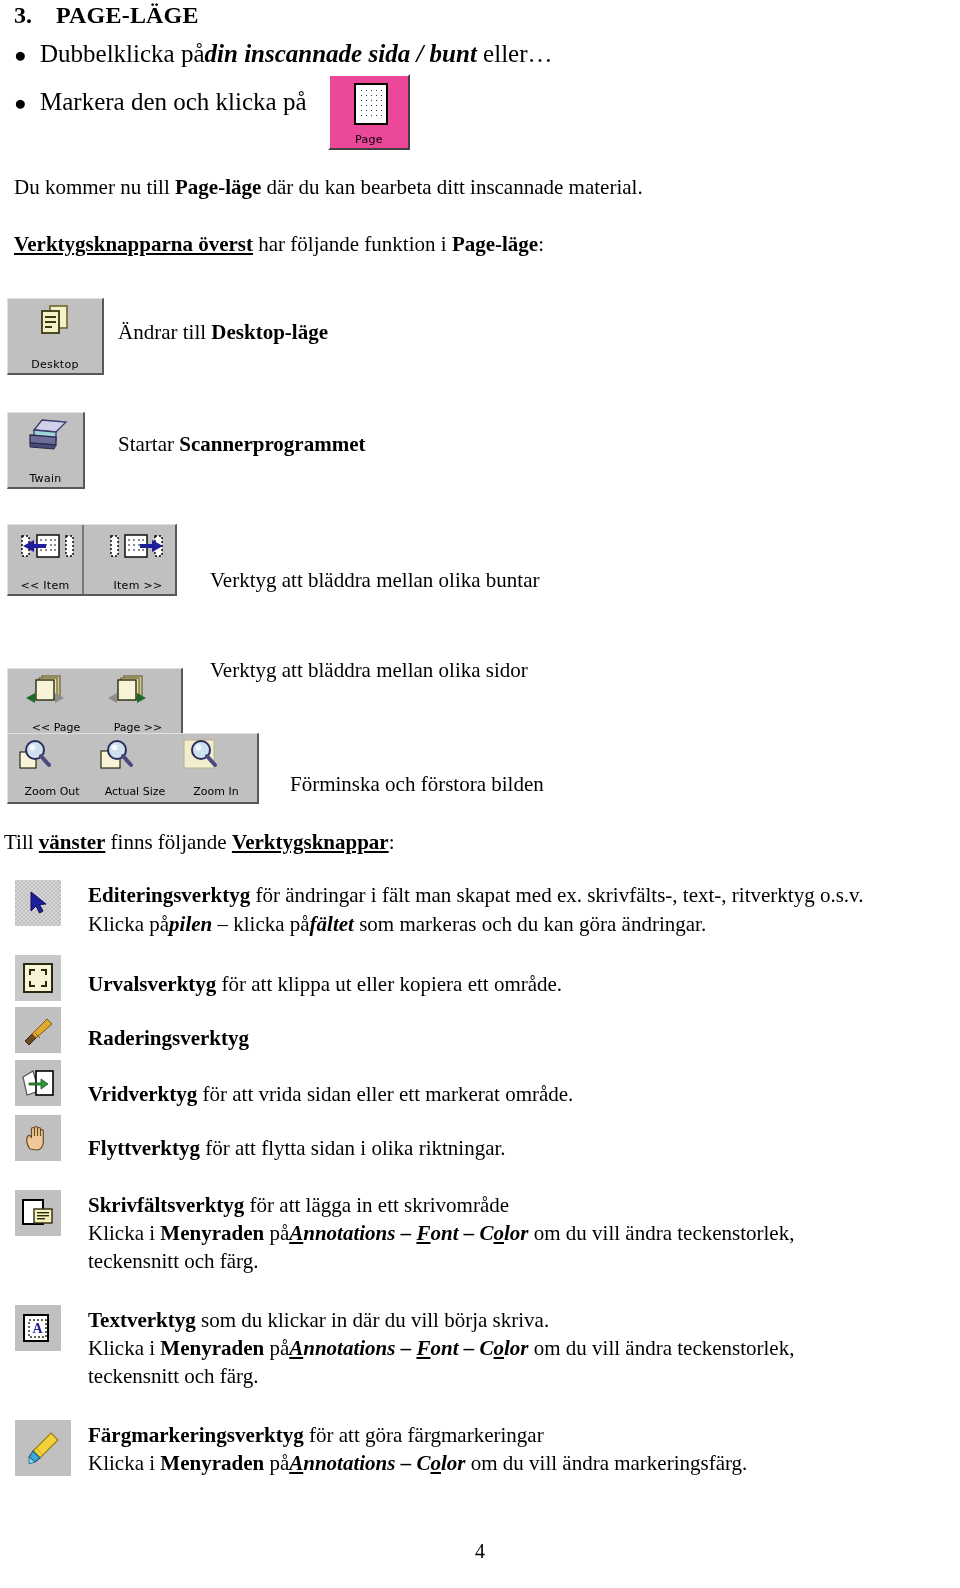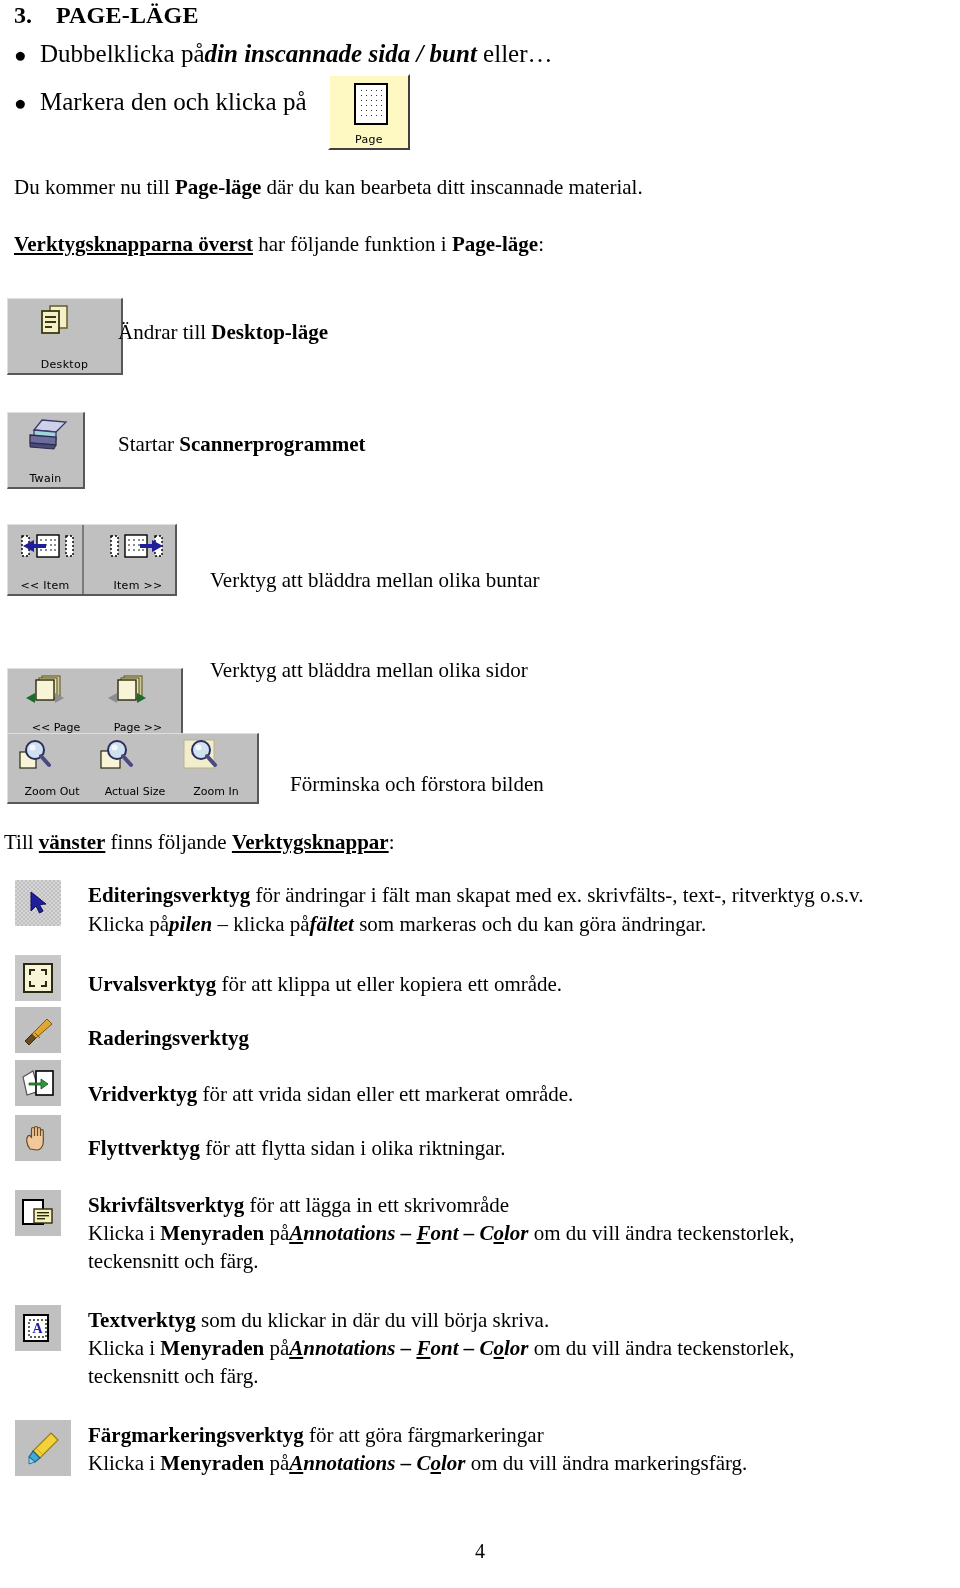--- a/index.html
+++ b/index.html
@@ -46,21 +46,21 @@
     font-size: 21px;
     line-height: 1;
   }
   .bullet-text { font-size: 25px; }
 
   
   .para { position: absolute; font-size: 21px; }
 
   
   .winbtn {
-    background: #fef9c3;
+    background: #ec4899;
     border-top: 2px solid #ffffff;
     border-left: 2px solid #ffffff;
     border-right: 2px solid #404040;
     border-bottom: 2px solid #404040;
     box-sizing: border-box;
     position: relative;
   }
   .winbar {
     background: #c0c0c0;
     border-top: 1px solid #dfdfdf;
@@ -149,21 +149,21 @@
   </div>
 
   <div class="para" style="left:14px; top:175px;">
     <span>Du kommer nu till </span><span class="b">Page-läge</span><span> där du kan bearbeta ditt inscannade material.</span>
   </div>
 
   <div class="para" style="left:14px; top:232px;">
     <span class="b u">Verktygsknapparna överst</span><span> har följande funktion i </span><span class="b">Page-läge</span><span>:</span>
   </div>
 
-  <div class="winbar" style="position:absolute; left:7px; top:298px; width:116px; height:77px;">
+  <div class="winbar" style="position:absolute; left:7px; top:298px; width:97px; height:77px;">
     <svg viewBox="0 0 40 34" width="40" height="34" style="position:absolute;left:28px;top:5px;">
       <rect x="14" y="2" width="17" height="22" fill="#f5f0c8" stroke="#6b6330" stroke-width="1.6"></rect>
       <rect x="6" y="7" width="17" height="22" fill="#f5f0c8" stroke="#3a3a10" stroke-width="1.8"></rect>
       <rect x="9" y="12" width="11" height="2" fill="#3a3a10"></rect>
       <rect x="9" y="17" width="11" height="2" fill="#3a3a10"></rect>
       <rect x="9" y="22" width="7" height="2" fill="#3a3a10"></rect>
     </svg>
     <div class="btn-cap">Desktop</div>
   </div>
   <div class="para" style="left:118px; top:320px;">

